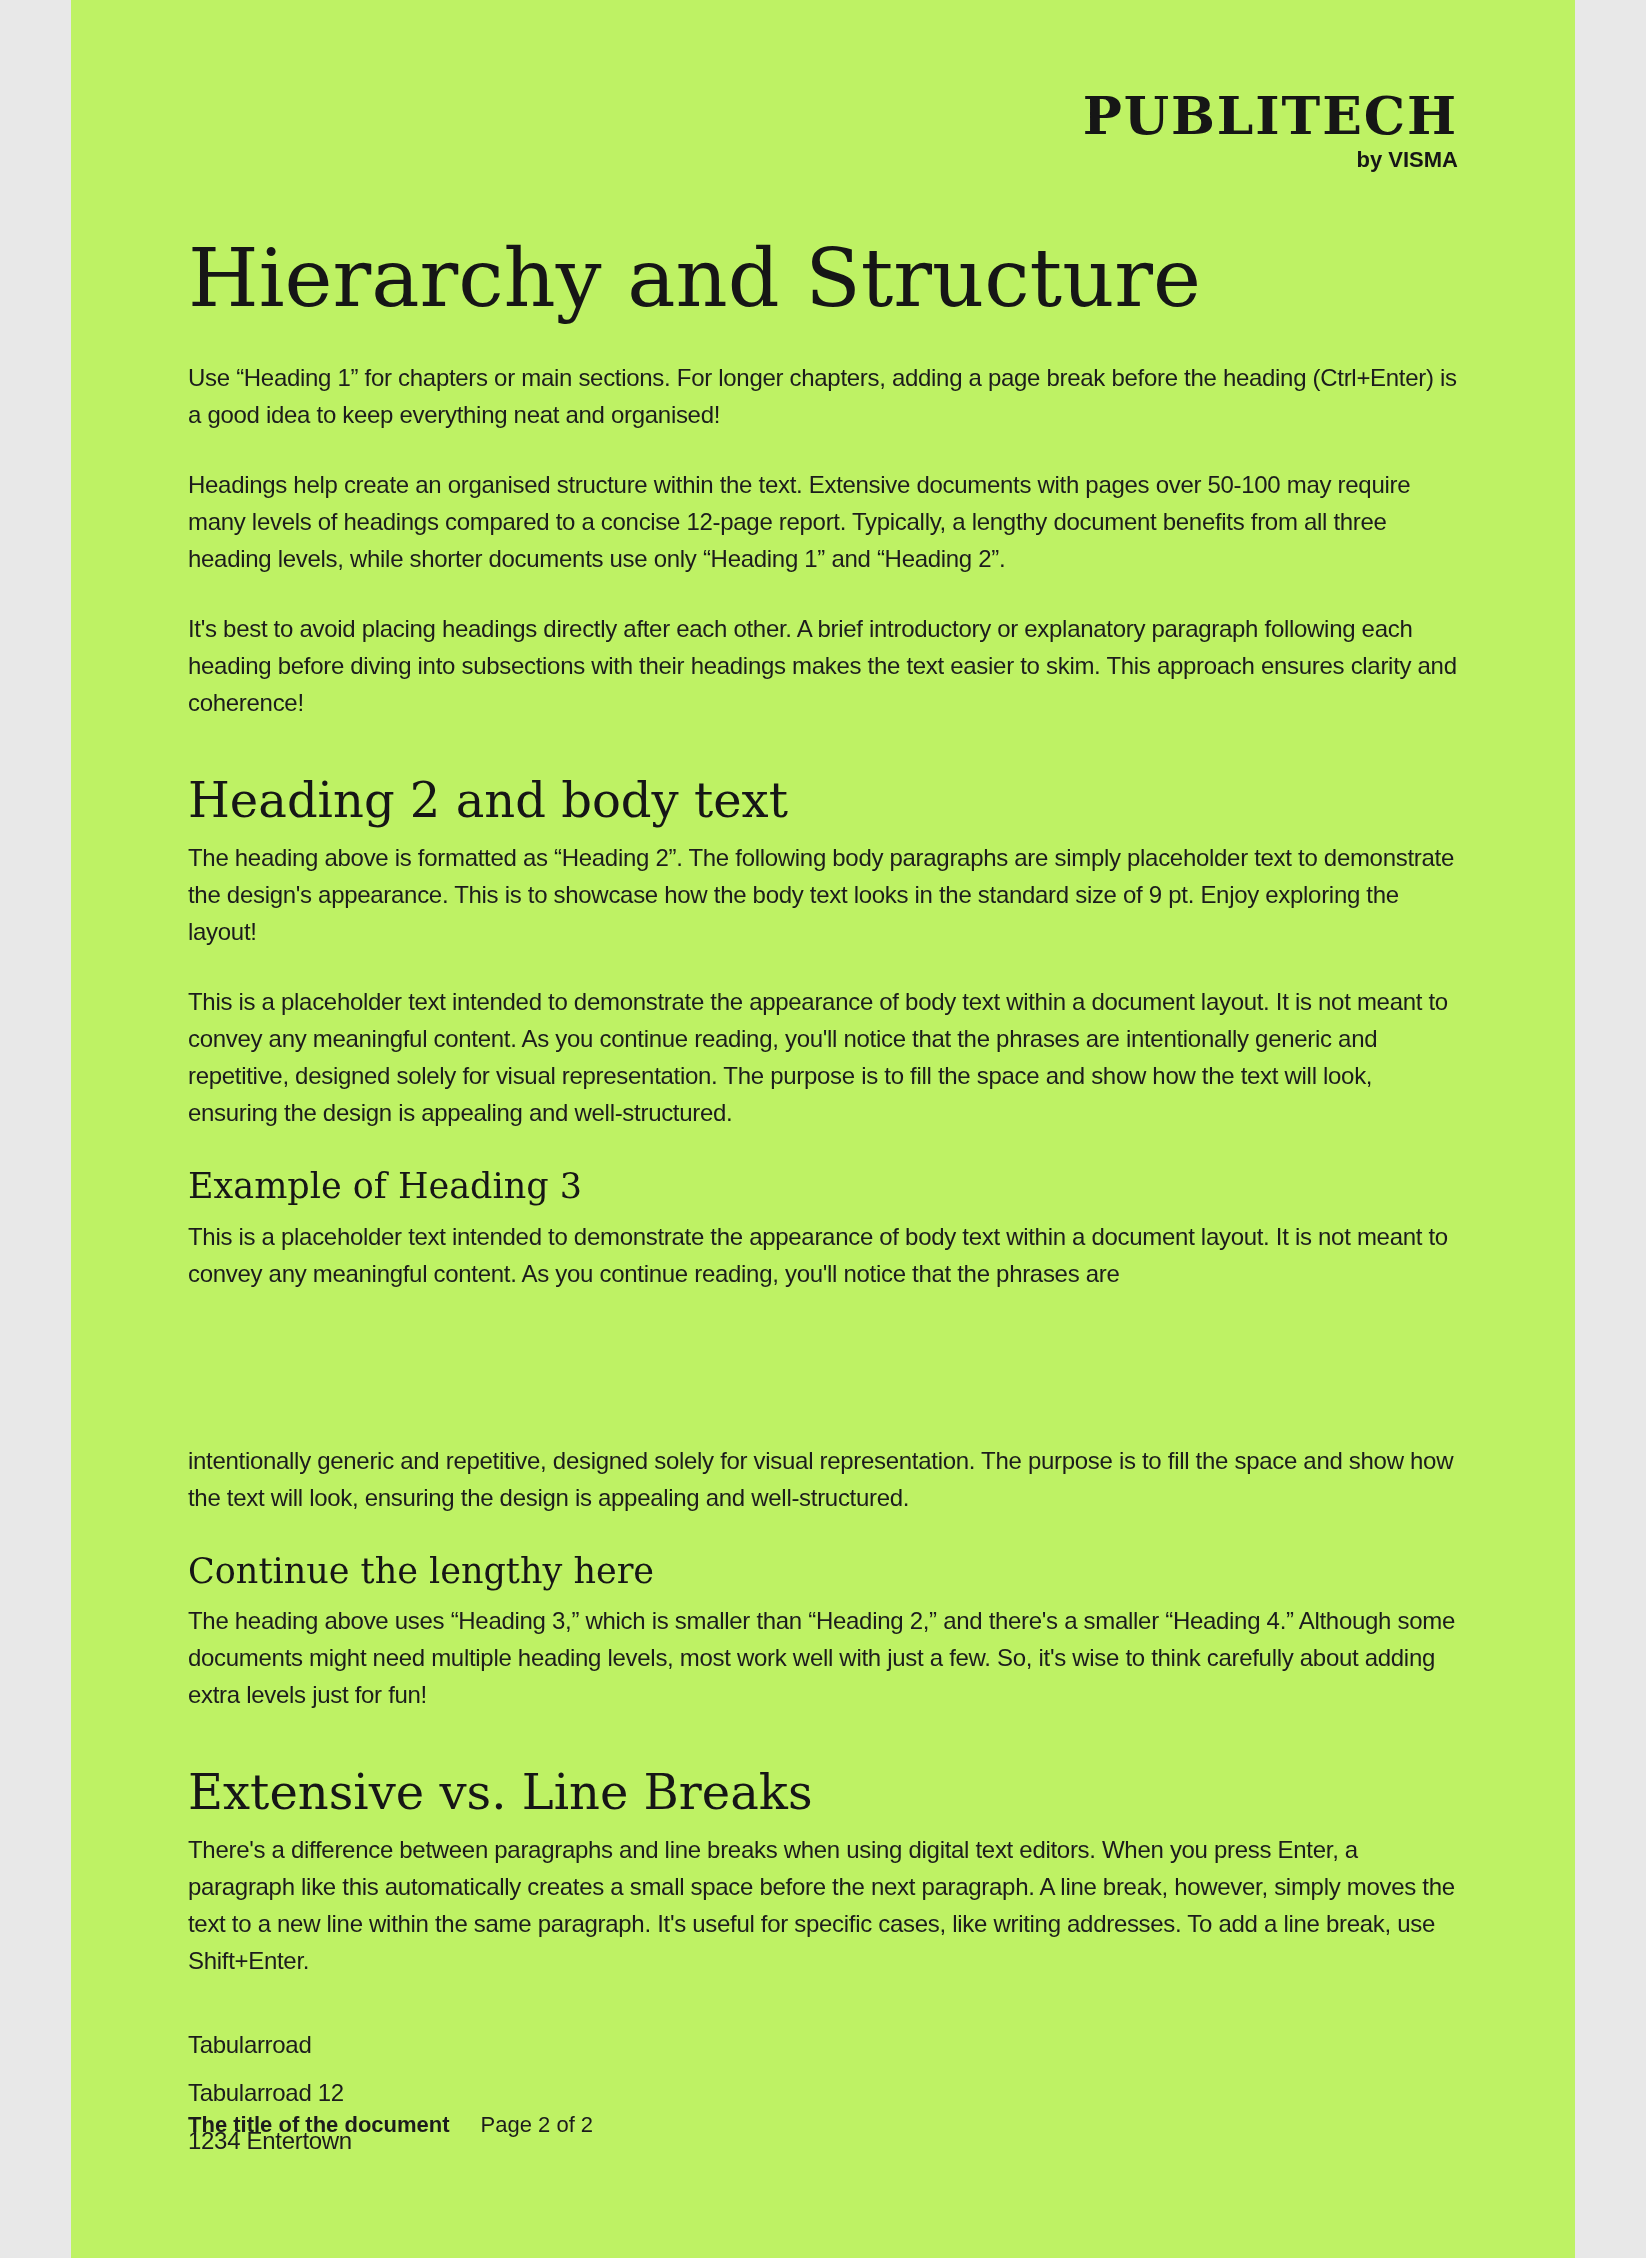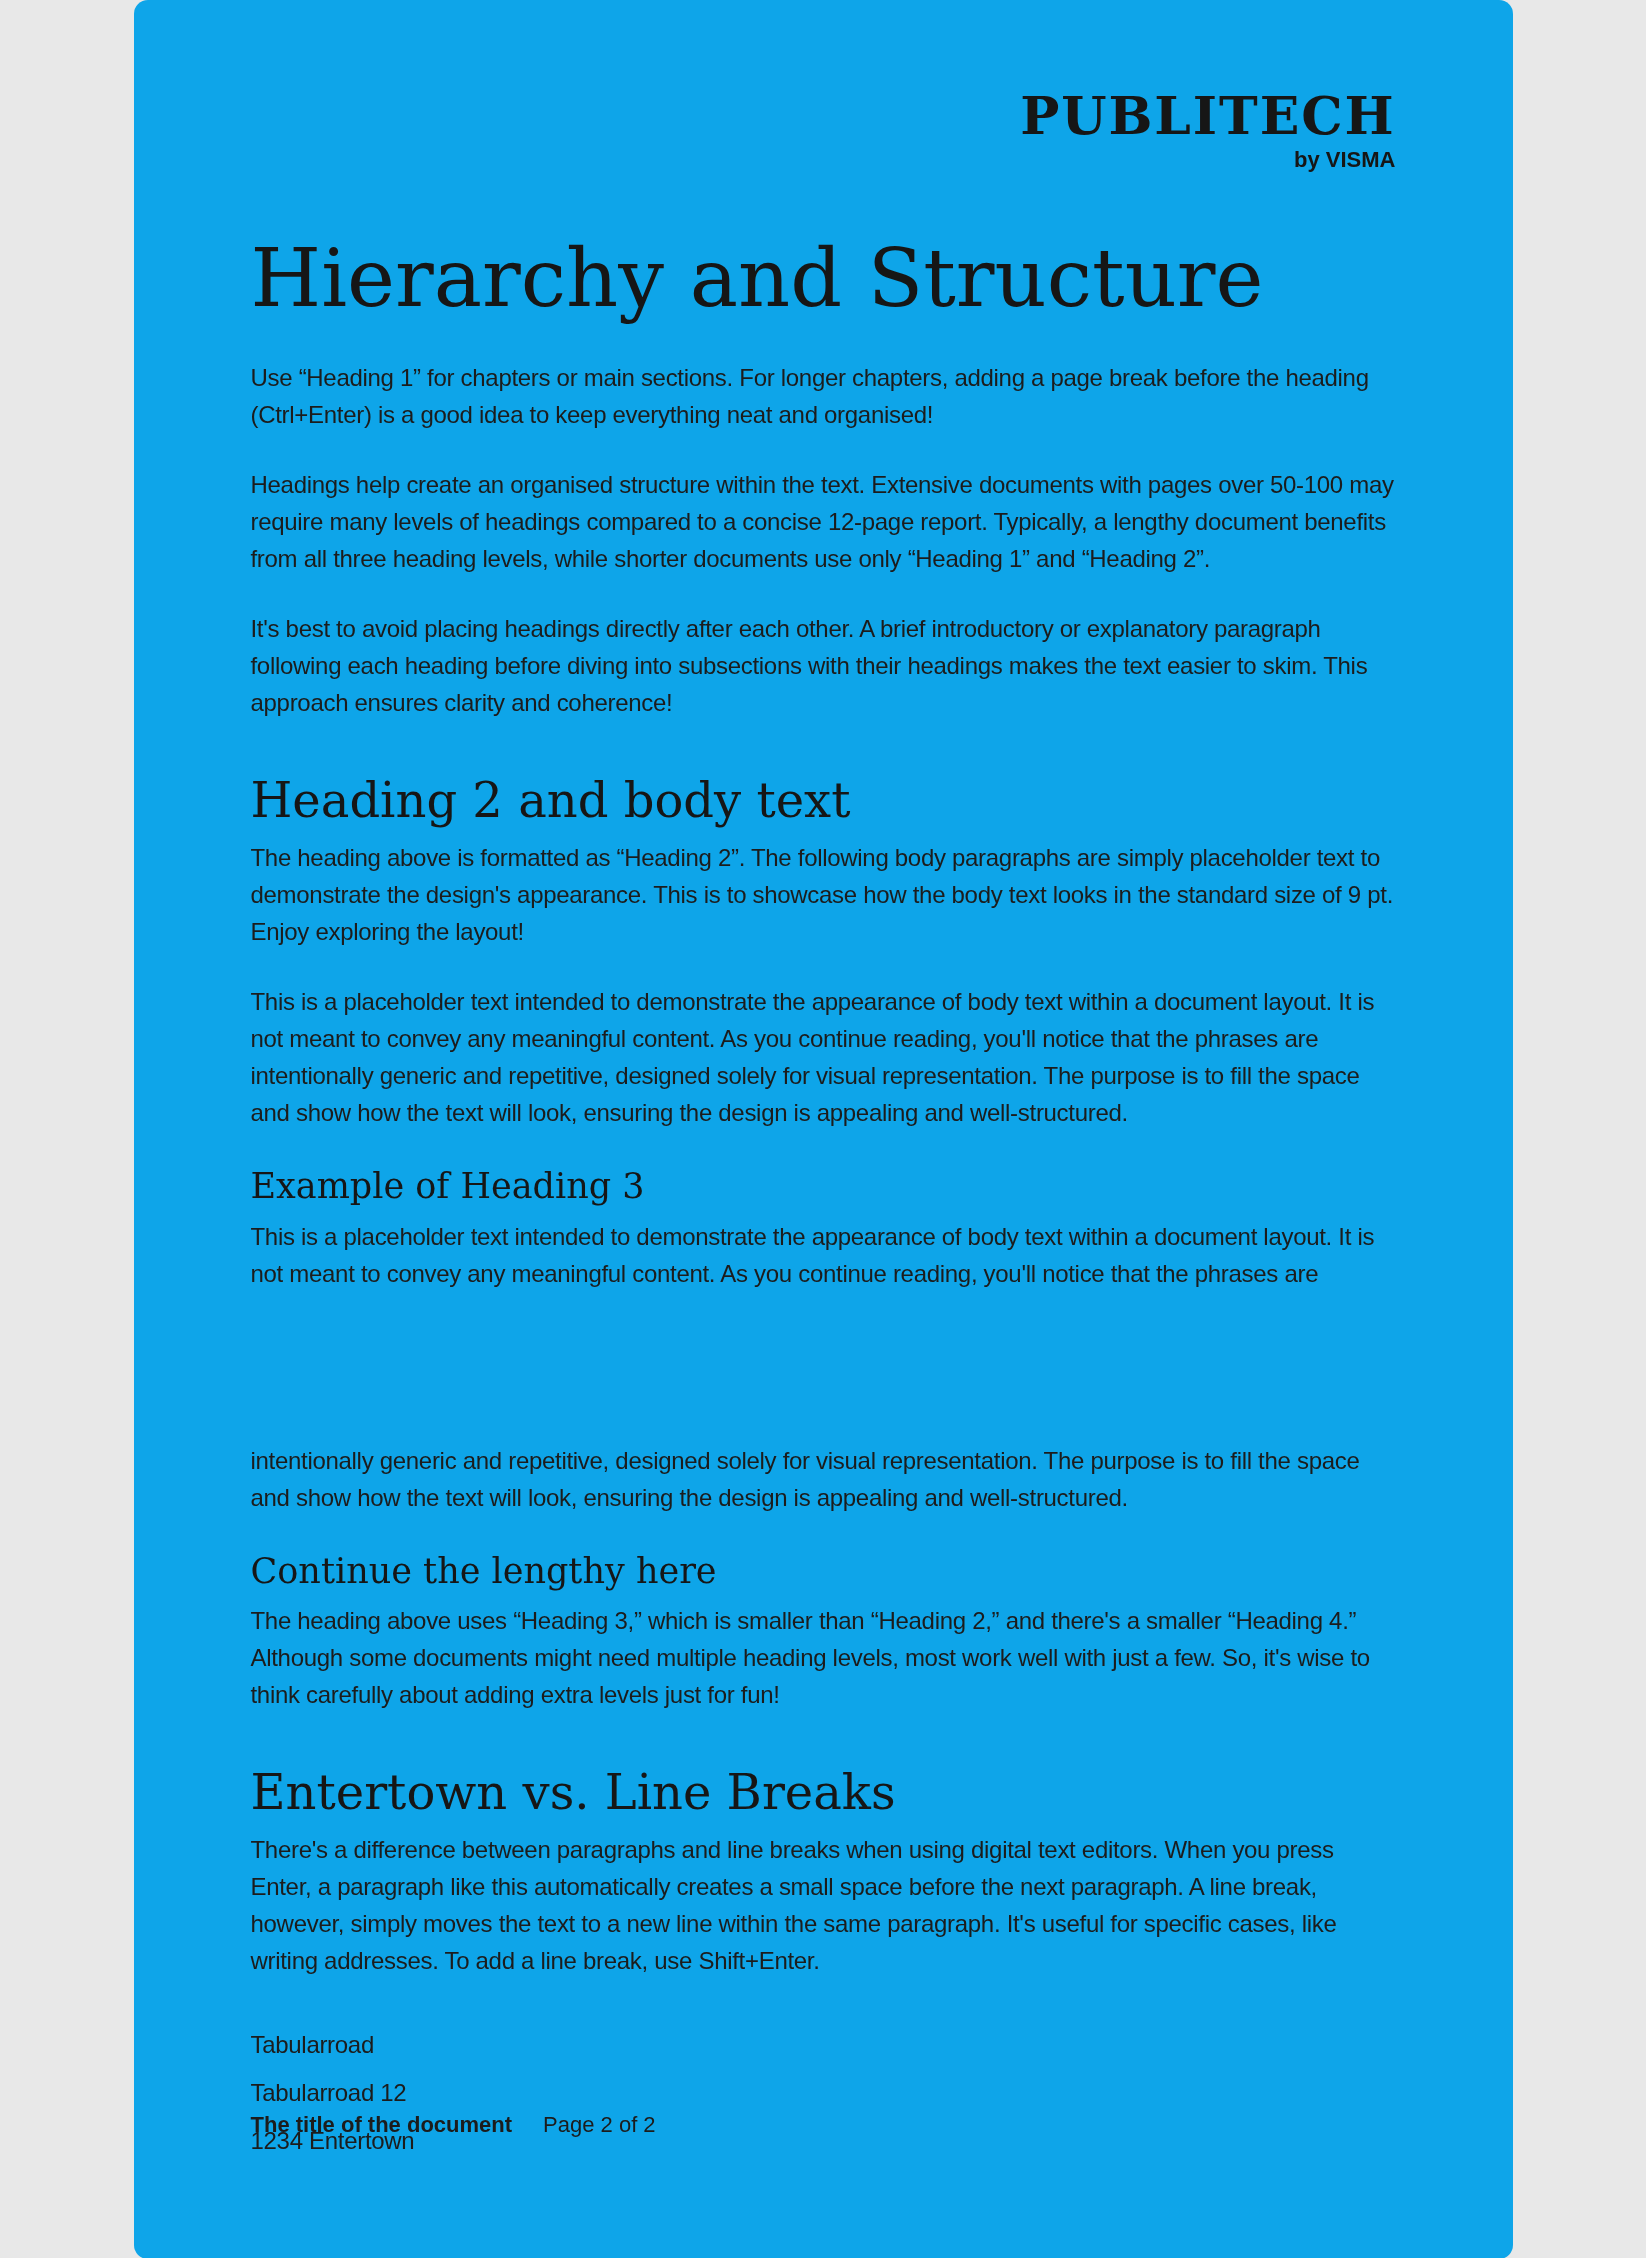--- a/index.html
+++ b/index.html
@@ -2,29 +2,28 @@
 <html><head>
 <meta charset="utf-8">
 <style>
   html, body {
     margin: 0;
     padding: 0;
     background: #e8e8e8;
   }
   .page {
     position: relative;
-    width: 1379px;
+    width: 1504px;
     height: 2259px;
     margin: 0 auto;
-    background: #0ea5e9;
+    background: #bef264;
     color: #1c1c1c;
     font-family: "Liberation Sans", sans-serif;
     overflow: hidden;
     box-sizing: border-box;
-    border-radius: 14px;
   }
   
   .logo {
     position: absolute;
     top: 90px;
     right: 117px;
     text-align: right;
   }
   .logo-title {
     font-family: "DejaVu Serif", serif;
@@ -126,21 +125,21 @@
       <p>The heading above is formatted as “Heading 2”. The following body paragraphs are simply placeholder text to demonstrate the design's appearance. This is to showcase how the body text looks in the standard size of 9 pt. Enjoy exploring the layout!</p>
       <p>This is a placeholder text intended to demonstrate the appearance of body text within a document layout. It is not meant to convey any meaningful content. As you continue reading, you'll notice that the phrases are intentionally generic and repetitive, designed solely for visual representation. The purpose is to fill the space and show how the text will look, ensuring the design is appealing and well-structured.</p>
       <h3>Example of Heading 3</h3>
       <p>This is a placeholder text intended to demonstrate the appearance of body text within a document layout. It is not meant to convey any meaningful content. As you continue reading, you'll notice that the phrases are</p>
     </section>
 
     <section class="col">
       <p>intentionally generic and repetitive, designed solely for visual representation. The purpose is to fill the space and show how the text will look, ensuring the design is appealing and well-structured.</p>
       <h3>Continue the lengthy here</h3>
       <p>The heading above uses “Heading 3,” which is smaller than “Heading 2,” and there's a smaller “Heading 4.” Although some documents might need multiple heading levels, most work well with just a few. So, it's wise to think carefully about adding extra levels just for fun!</p>
-      <h2>Entertown vs. Line Breaks</h2>
+      <h2>Extensive vs. Line Breaks</h2>
       <p>There's a difference between paragraphs and line breaks when using digital text editors. When you press Enter, a paragraph like this automatically creates a small space before the next paragraph. A line break, however, simply moves the text to a new line within the same paragraph. It's useful for specific cases, like writing addresses. To add a line break, use Shift+Enter.</p>
       <div class="address">
         <div>Tabularroad</div>
         <div>Tabularroad 12</div>
         <div>1234 Entertown</div>
       </div>
     </section>
 
   </main>
 

